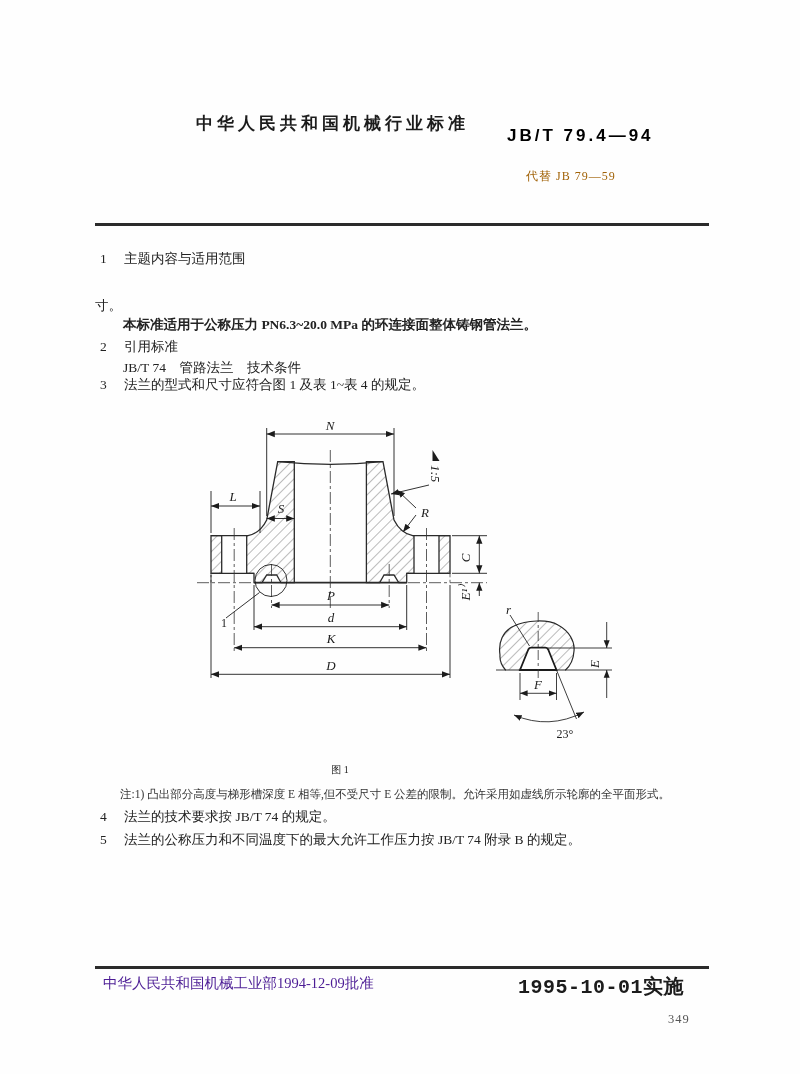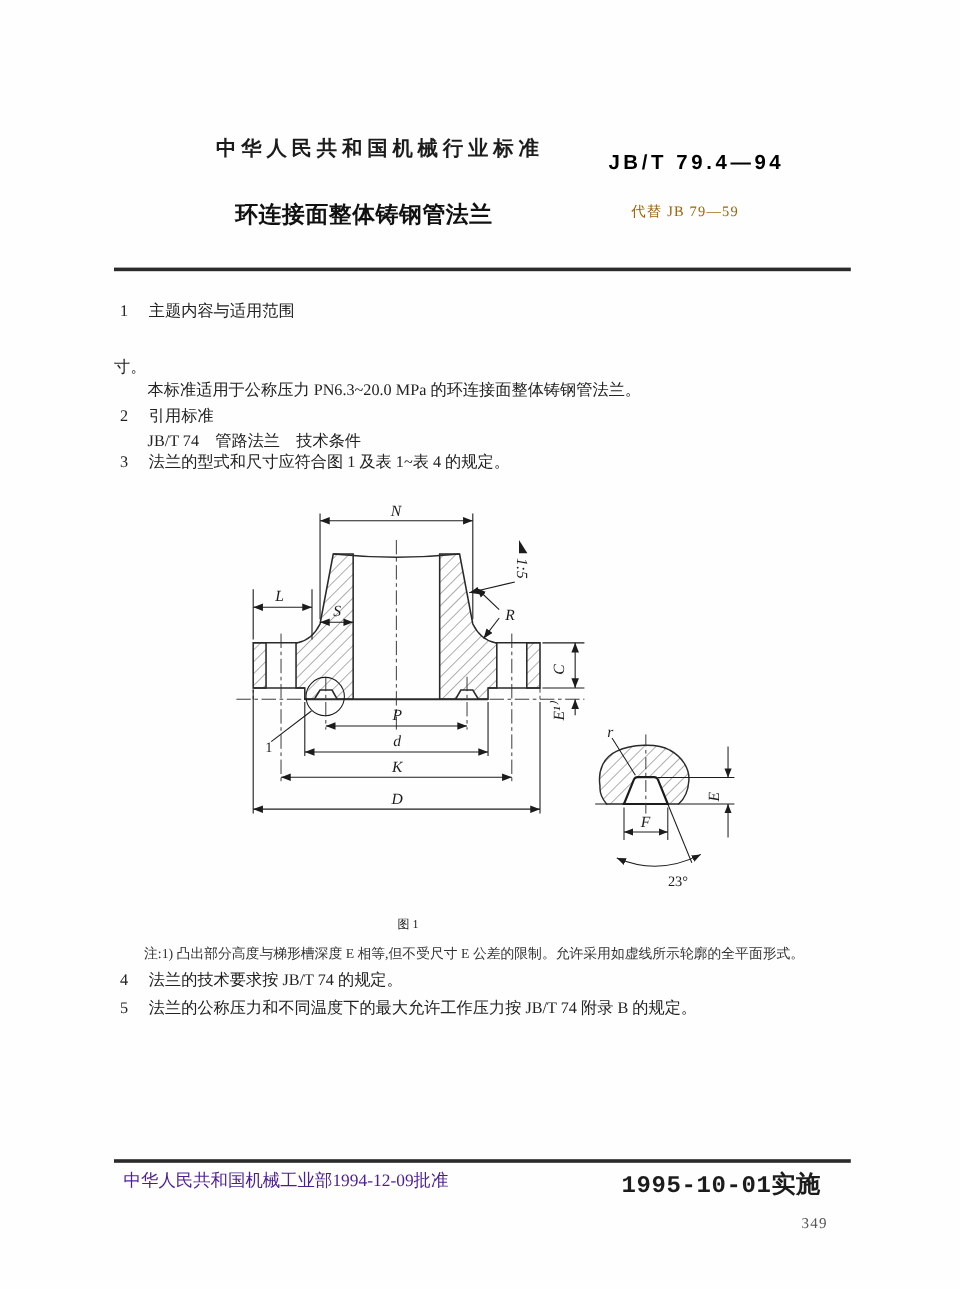--- a/index.html
+++ b/index.html
@@ -1,19 +1,19 @@
 <!DOCTYPE html>
 <html><head>
 <meta charset="utf-8">
 <style>
   html,body{margin:0;padding:0;background:#e8e8e8;}
   .page{position:relative;width:800px;height:1074px;background:#fefefe;margin:0 auto;
         font-family:"Liberation Serif",serif;color:#222;overflow:hidden;}
   .abs{position:absolute;white-space:nowrap;}
-  .org-line{left:180px;top:112px;font-size:17px;font-weight:bold;letter-spacing:4px;color:#1c1c1c;text-align:right;}
+  .org-line{left:196px;top:112px;font-size:17px;font-weight:bold;letter-spacing:4px;color:#1c1c1c;text-align:right;}
   .std-code{left:507px;top:126px;font-size:17px;font-weight:bold;letter-spacing:3px;
             font-family:"Liberation Sans",sans-serif;color:#000000;}
   .doc-title{left:196px;top:166px;font-size:19px;font-weight:bold;letter-spacing:0.5px;color:#111;}
   .supersedes{left:526px;top:168px;font-size:12px;color:#a16207;letter-spacing:1px;text-align:center;}
   .rule{position:absolute;background:#2b2b2b;}
   .body-line{font-size:13.5px;color:#222;}
   .sec-num{display:inline-block;min-width:16px;}
   .sec-gap{display:inline-block;width:8px;}
   .note-line{font-size:11.5px;color:#333;}
   .fig-caption{left:300px;top:763px;width:80px;text-align:center;font-size:10px;color:#222;}
@@ -24,29 +24,28 @@
   svg .dim-label{font-family:"Liberation Serif",serif;font-style:italic;font-size:13px;fill:#1c1c1c;}
   svg .plain-label{font-family:"Liberation Serif",serif;font-size:12px;fill:#1c1c1c;}
 </style>
 </head>
 <body>
 
 <div class="page">
 
   <div class="abs org-line">中华人民共和国机械行业标准</div>
   <div class="abs std-code">JB/T 79.4—94</div>
-  <div class="abs doc-title">环连接面整体铸钢管法兰</div>
   <div class="abs supersedes">代替 JB 79—59</div>
   <div class="rule" style="left:95px;top:223px;width:614px;height:3px;"></div>
 
   <div class="abs body-line" style="left:100px;top:250px;">
     <span class="sec-num">1</span><span class="sec-gap"></span><span>主题内容与适用范围</span>
   </div>
   <div class="abs body-line" style="left:95px;top:297px;">寸。</div>
-  <div class="abs body-line" style="left:123px;top:316px;">本标准适用于公称压力 PN6.3~20.0 MPa 的环连接面整体铸钢管法兰。</div>
+  <div class="abs body-line" style="left:123px;top:316px;font-weight:bold;">本标准适用于公称压力 PN6.3~20.0 MPa 的环连接面整体铸钢管法兰。</div>
 
   <div class="abs body-line" style="left:100px;top:338px;">
     <span class="sec-num">2</span><span class="sec-gap"></span><span>引用标准</span>
   </div>
   <div class="abs body-line" style="left:123px;top:359px;">JB/T 74　管路法兰　技术条件</div>
 
   <div class="abs body-line" style="left:100px;top:376px;">
     <span class="sec-num">3</span><span class="sec-gap"></span><span>法兰的型式和尺寸应符合图 1 及表 1~表 4 的规定。</span>
   </div>
 

